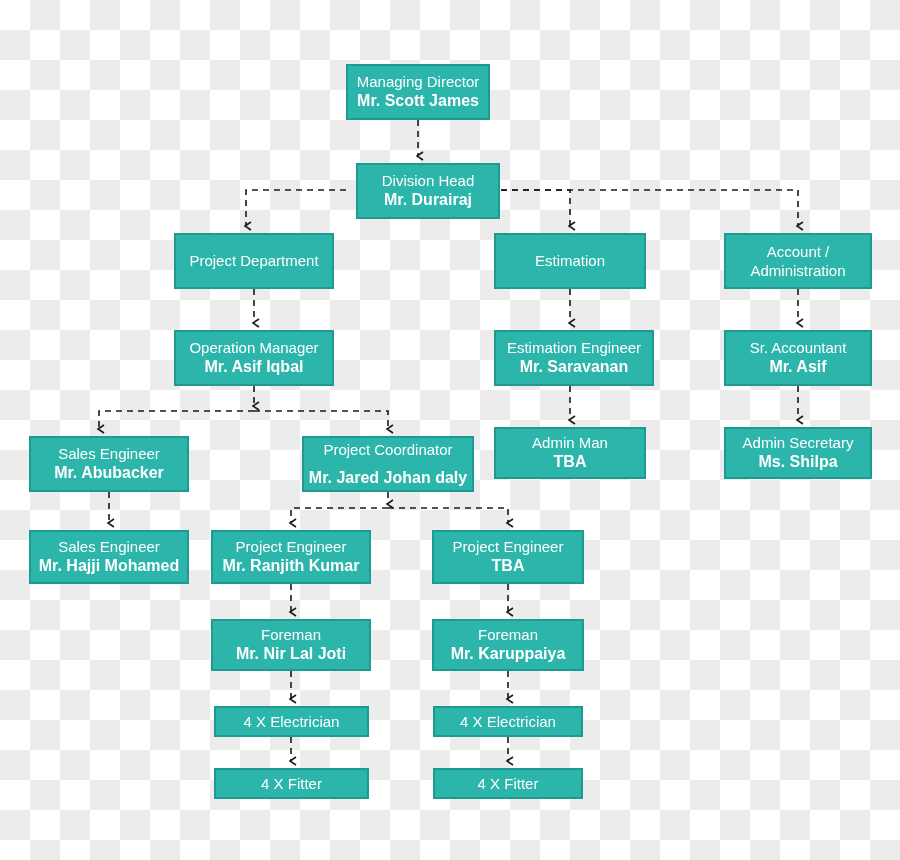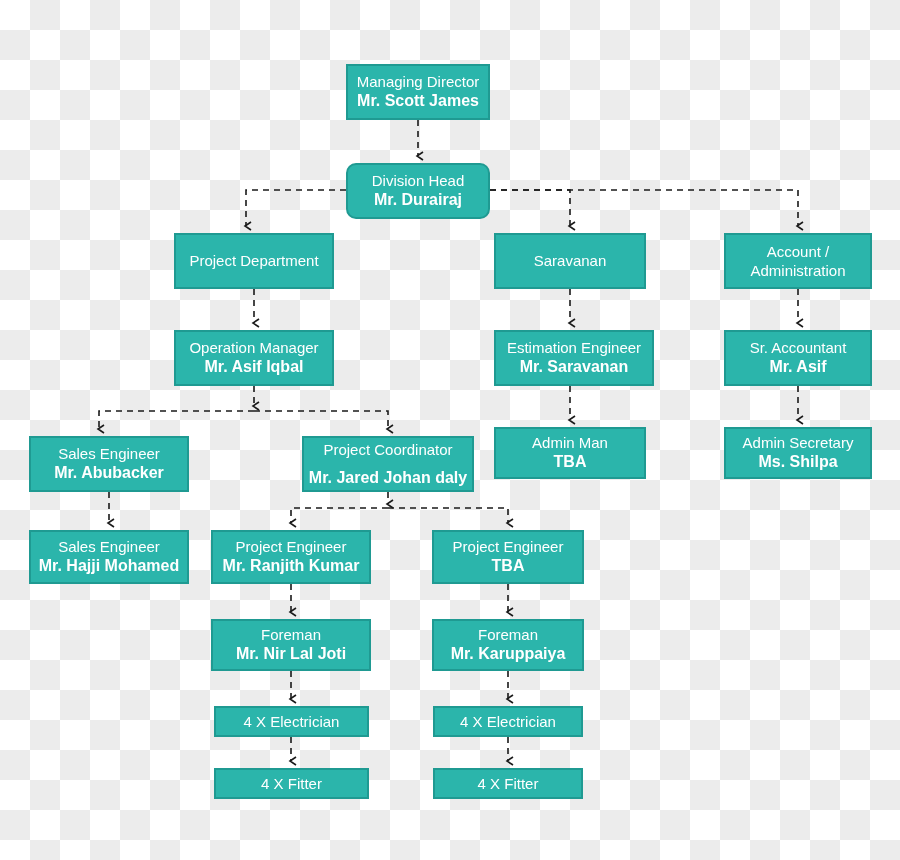--- a/index.html
+++ b/index.html
@@ -104,31 +104,31 @@
       <path d="M291,737 L291,761"></path>
       <path d="M508,737 L508,761"></path>
     </g>
   </svg>
 
   <div class="node" style="left:346px;top:64px;width:144px;height:56px;">
     <span class="title">Managing Director</span>
     <span class="person">Mr. Scott James</span>
   </div>
 
-  <div class="node" style="left:346px;top:163px;width:144px;height:56px;border-radius:10px;">
+  <div class="node" style="left:356px;top:163px;width:144px;height:56px;">
     <span class="title">Division Head</span>
     <span class="person">Mr. Durairaj</span>
   </div>
 
   <div class="node" style="left:174px;top:233px;width:160px;height:56px;">
     <span class="title">Project Department</span>
   </div>
 
   <div class="node" style="left:494px;top:233px;width:152px;height:56px;">
-    <span class="title">Saravanan</span>
+    <span class="title">Estimation</span>
   </div>
 
   <div class="node two-line-title" style="left:724px;top:233px;width:148px;height:56px;">
     <span class="title">Account /</span>
     <span class="title">Administration</span>
   </div>
 
   <div class="node" style="left:174px;top:330px;width:160px;height:56px;">
     <span class="title">Operation Manager</span>
     <span class="person">Mr. Asif Iqbal</span>

